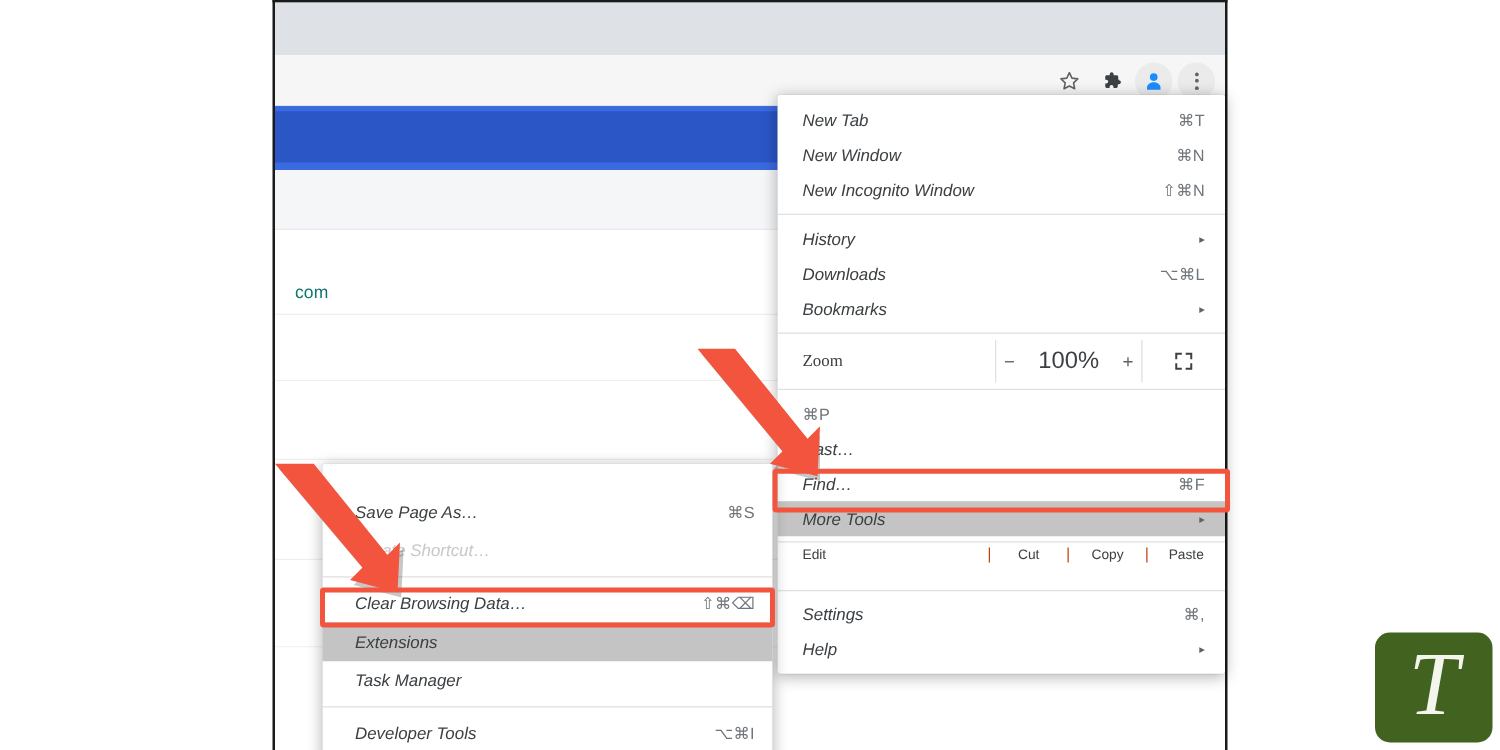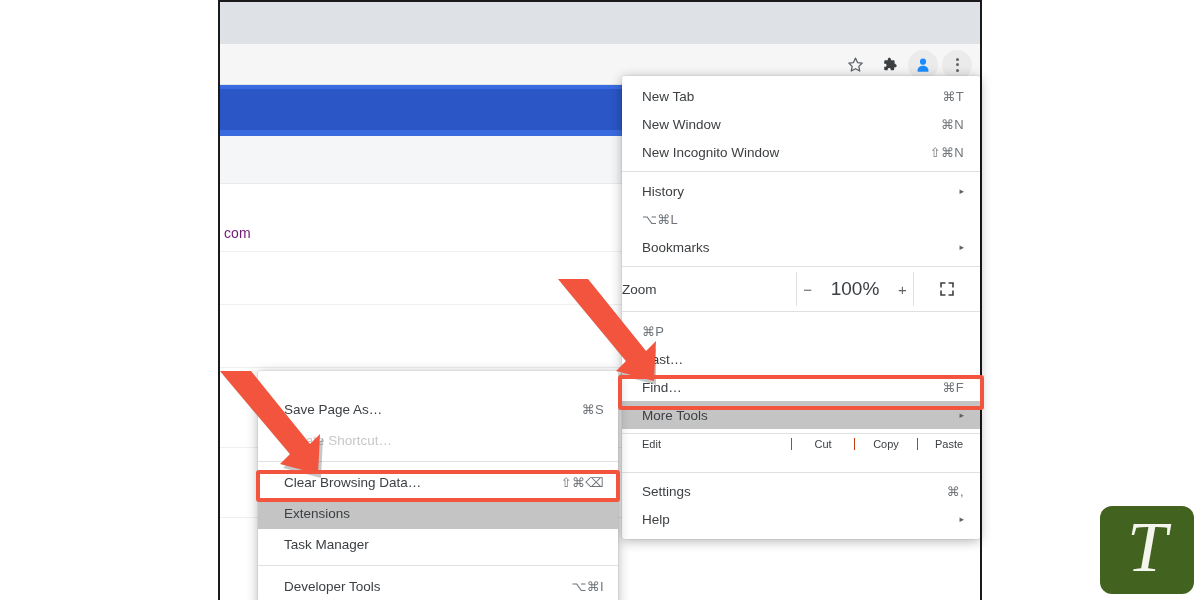--- a/index.html
+++ b/index.html
@@ -108,24 +108,24 @@
   }
   .row-a { top: 99px;  height: 68px; }
   .row-b { top: 167px; height: 53px; }
   .row-c { top: 220px; height: 63px; }
   .row-d { top: 283px; height: 80px; }
   .row-e { top: 363px; height: 70px; }
   .row-f { top: 433px; height: 84px; }
 
   .site-label {
     position: absolute;
-    left: 4px;
+    left: 16px;
     top: 140px;
     font-size: 14px;
-    color: #701a75;
+    color: #0f766e;
     letter-spacing: .1px;
   }
   .turnoff-btn {
     position: absolute;
     right: 83px;
     top: 128px;
     width: 77px;
     height: 32px;
     border: 1px solid #dadce0;
     border-radius: 4px;
@@ -179,21 +179,21 @@
     position: relative;
     height: 28px;
     display: flex;
     align-items: center;
     padding: 0 16px 0 20px;
     font-size: 13.5px;
     color: #3c4043;
     box-sizing: border-box;
     white-space: nowrap;
   }
-  .mi .label { flex: 1 1 auto; }
+  .mi .label { flex: 1 1 auto; font-style: italic; }
   .mi .accel {
     color: #70757a;
     font-size: 13px;
     letter-spacing: .3px;
   }
   .mi .arrow {
     color: #5f6368;
     font-size: 9px;
     line-height: 1;
   }
@@ -211,20 +211,22 @@
     display: flex;
     align-items: stretch;
     height: 34px;
     font-size: 13.5px;
     color: #3c4043;
   }
   .zoom-label {
     flex: 1 1 auto;
     display: flex;
     align-items: center;
+    padding-left: 20px;
+    font-family: Liberation Serif, serif;
   }
   .zoom-ctrl {
     width: 118px;
     display: flex;
     align-items: center;
     justify-content: center;
     gap: 16px;
     border-left: 1px solid #e0e0e0;
     border-right: 1px solid #e0e0e0;
     box-sizing: border-box;
@@ -407,20 +409,21 @@
     <span class="accel">⇧⌘N</span>
   </div>
 
   <div class="menu-sep"></div>
 
   <div class="mi">
     <span class="label">History</span>
     <span class="arrow">▸</span>
   </div>
   <div class="mi">
+    <span class="label">Downloads</span>
     <span class="accel">⌥⌘L</span>
   </div>
   <div class="mi">
     <span class="label">Bookmarks</span>
     <span class="arrow">▸</span>
   </div>
 
   <div class="menu-sep"></div>
 
   <div class="zoom-row">

